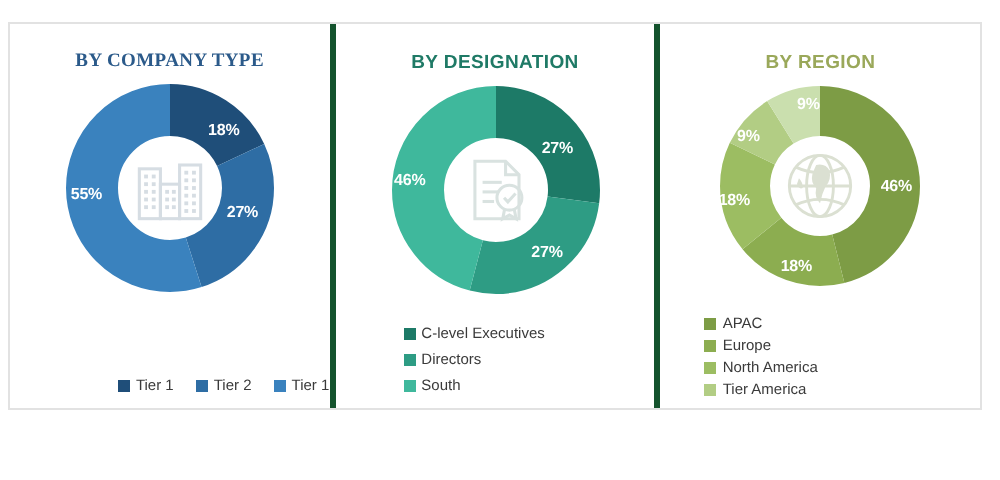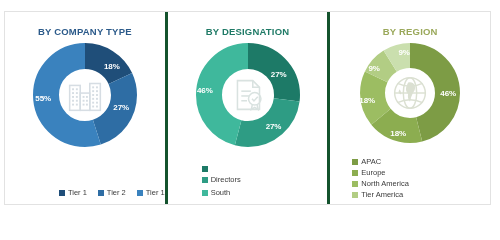--- a/index.html
+++ b/index.html
@@ -113,21 +113,21 @@
     height: 6px;
     flex: 0 0 auto;
   }
 </style>
 </head>
 <body>
 
 <div class="frame">
 
   <div class="panel">
-    <div class="panel-title" style="color: rgb(43, 90, 138);">BY COMPANY TYPE</div>
+    <div class="panel-title" style="color: rgb(43, 90, 138); font-family: Liberation Serif, serif;">BY COMPANY TYPE</div>
     <div class="donut-wrap">
       <svg class="donut-svg" viewBox="0 0 100 100">
         <circle cx="50" cy="50" r="37.5" fill="none" stroke="#1f4e79" stroke-width="25" stroke-dasharray="42.41 193.17" stroke-dashoffset="0" transform="rotate(-90 50 50)"></circle>
         <circle cx="50" cy="50" r="37.5" fill="none" stroke="#2e6da4" stroke-width="25" stroke-dasharray="63.62 171.96" stroke-dashoffset="-42.41" transform="rotate(-90 50 50)"></circle>
         <circle cx="50" cy="50" r="37.5" fill="none" stroke="#3a82be" stroke-width="25" stroke-dasharray="129.55 106.03" stroke-dashoffset="-106.03" transform="rotate(-90 50 50)"></circle>
       </svg>
       <div class="center-icon">
         <svg viewBox="0 0 48 48">
           <g fill="none" stroke="#d6dde3" stroke-width="1.6">
             <rect x="8" y="14" width="11" height="26"></rect>
@@ -208,20 +208,21 @@
           </g>
         </svg>
       </div>
       <div class="pct-label" style="left:80%; top:30%;">27%</div>
       <div class="pct-label" style="left:75%; top:80%;">27%</div>
       <div class="pct-label" style="left:9%; top:45%;">46%</div>
     </div>
     <div class="legend col">
       <div class="legend-item">
         <span class="swatch" style="background:#1d7a67"></span>
+        <span>C-level Executives</span>
       </div>
       <div class="legend-item">
         <span class="swatch" style="background:#2e9c84"></span>
         <span>Directors</span>
       </div>
       <div class="legend-item">
         <span class="swatch" style="background:#3fb89c"></span>
         <span>South</span>
       </div>
     </div>

